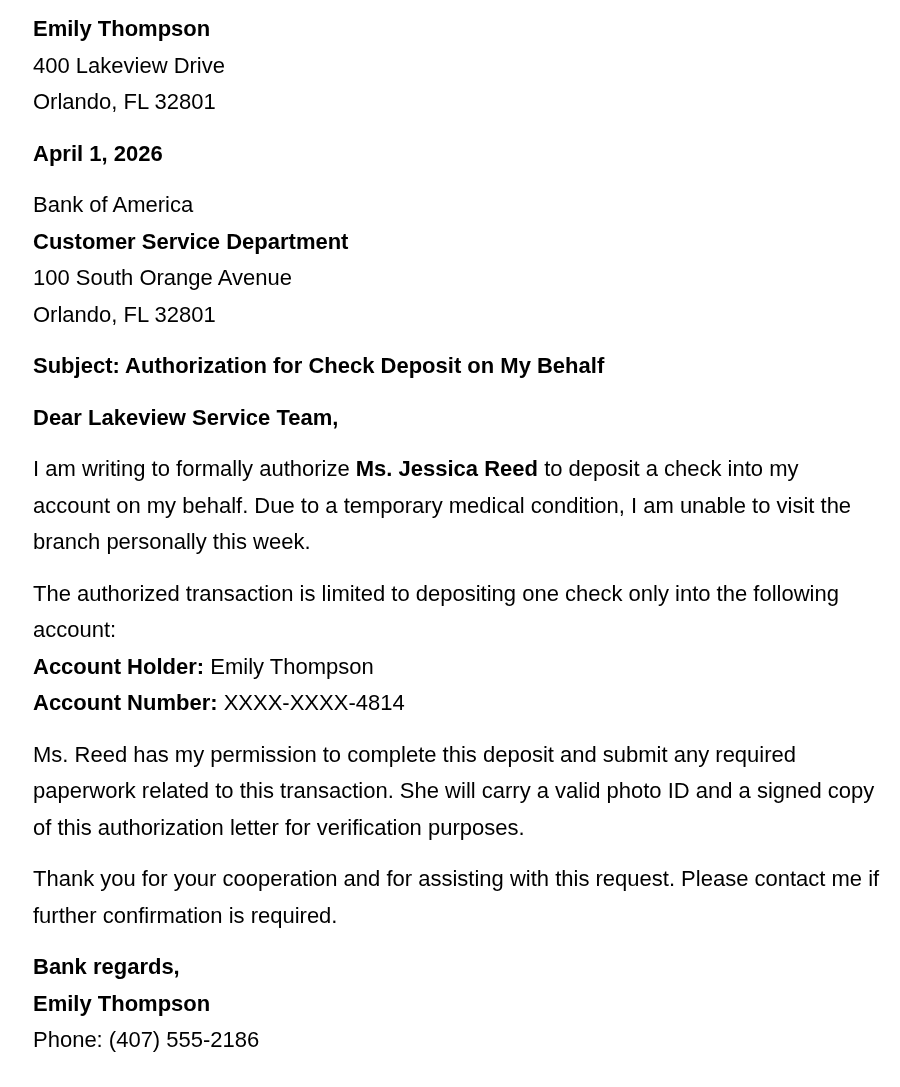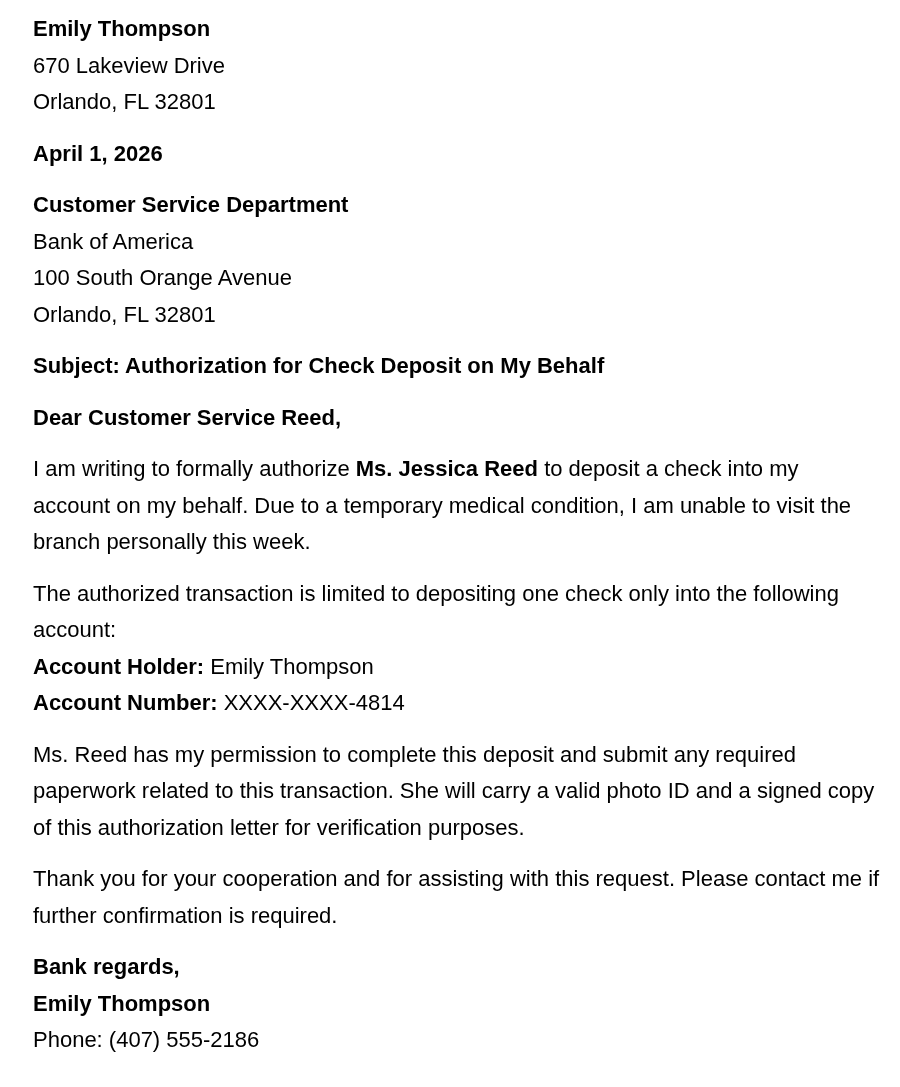--- a/index.html
+++ b/index.html
@@ -36,41 +36,41 @@
     margin-top: 0;
   }
 </style>
 </head>
 <body>
 
 <div class="page">
 
   <div class="block">
     <span class="line b">Emily Thompson</span>
-    <span class="line">670 Lakeview Drive</span>
+    <span class="line">400 Lakeview Drive</span>
     <span class="line">Orlando, FL 32801</span>
   </div>
 
   <div class="block">
     <span class="line b">April 1, 2026</span>
   </div>
 
   <div class="block">
+    <span class="line">Bank of America</span>
     <span class="line b">Customer Service Department</span>
-    <span class="line">Bank of America</span>
     <span class="line">100 South Orange Avenue</span>
     <span class="line">Orlando, FL 32801</span>
   </div>
 
   <div class="block">
     <span class="line b">Subject: Authorization for Check Deposit on My Behalf</span>
   </div>
 
   <div class="block">
-    <span class="line b">Dear Customer Service Reed,</span>
+    <span class="line b">Dear Lakeview Service Team,</span>
   </div>
 
   <p class="block"><span>I am writing to formally authorize </span><span class="b">Ms. Jessica Reed</span><span> to deposit a check into my account on my behalf. Due to a temporary medical condition, I am unable to visit the branch personally this week.</span></p>
 
   <div class="block">
     <span>The authorized transaction is limited to depositing one check only into the following account:</span>
     <span class="line"><span class="b">Account Holder:</span><span> Emily Thompson</span></span>
     <span class="line"><span class="b">Account Number:</span><span> XXXX-XXXX-4814</span></span>
   </div>
 

